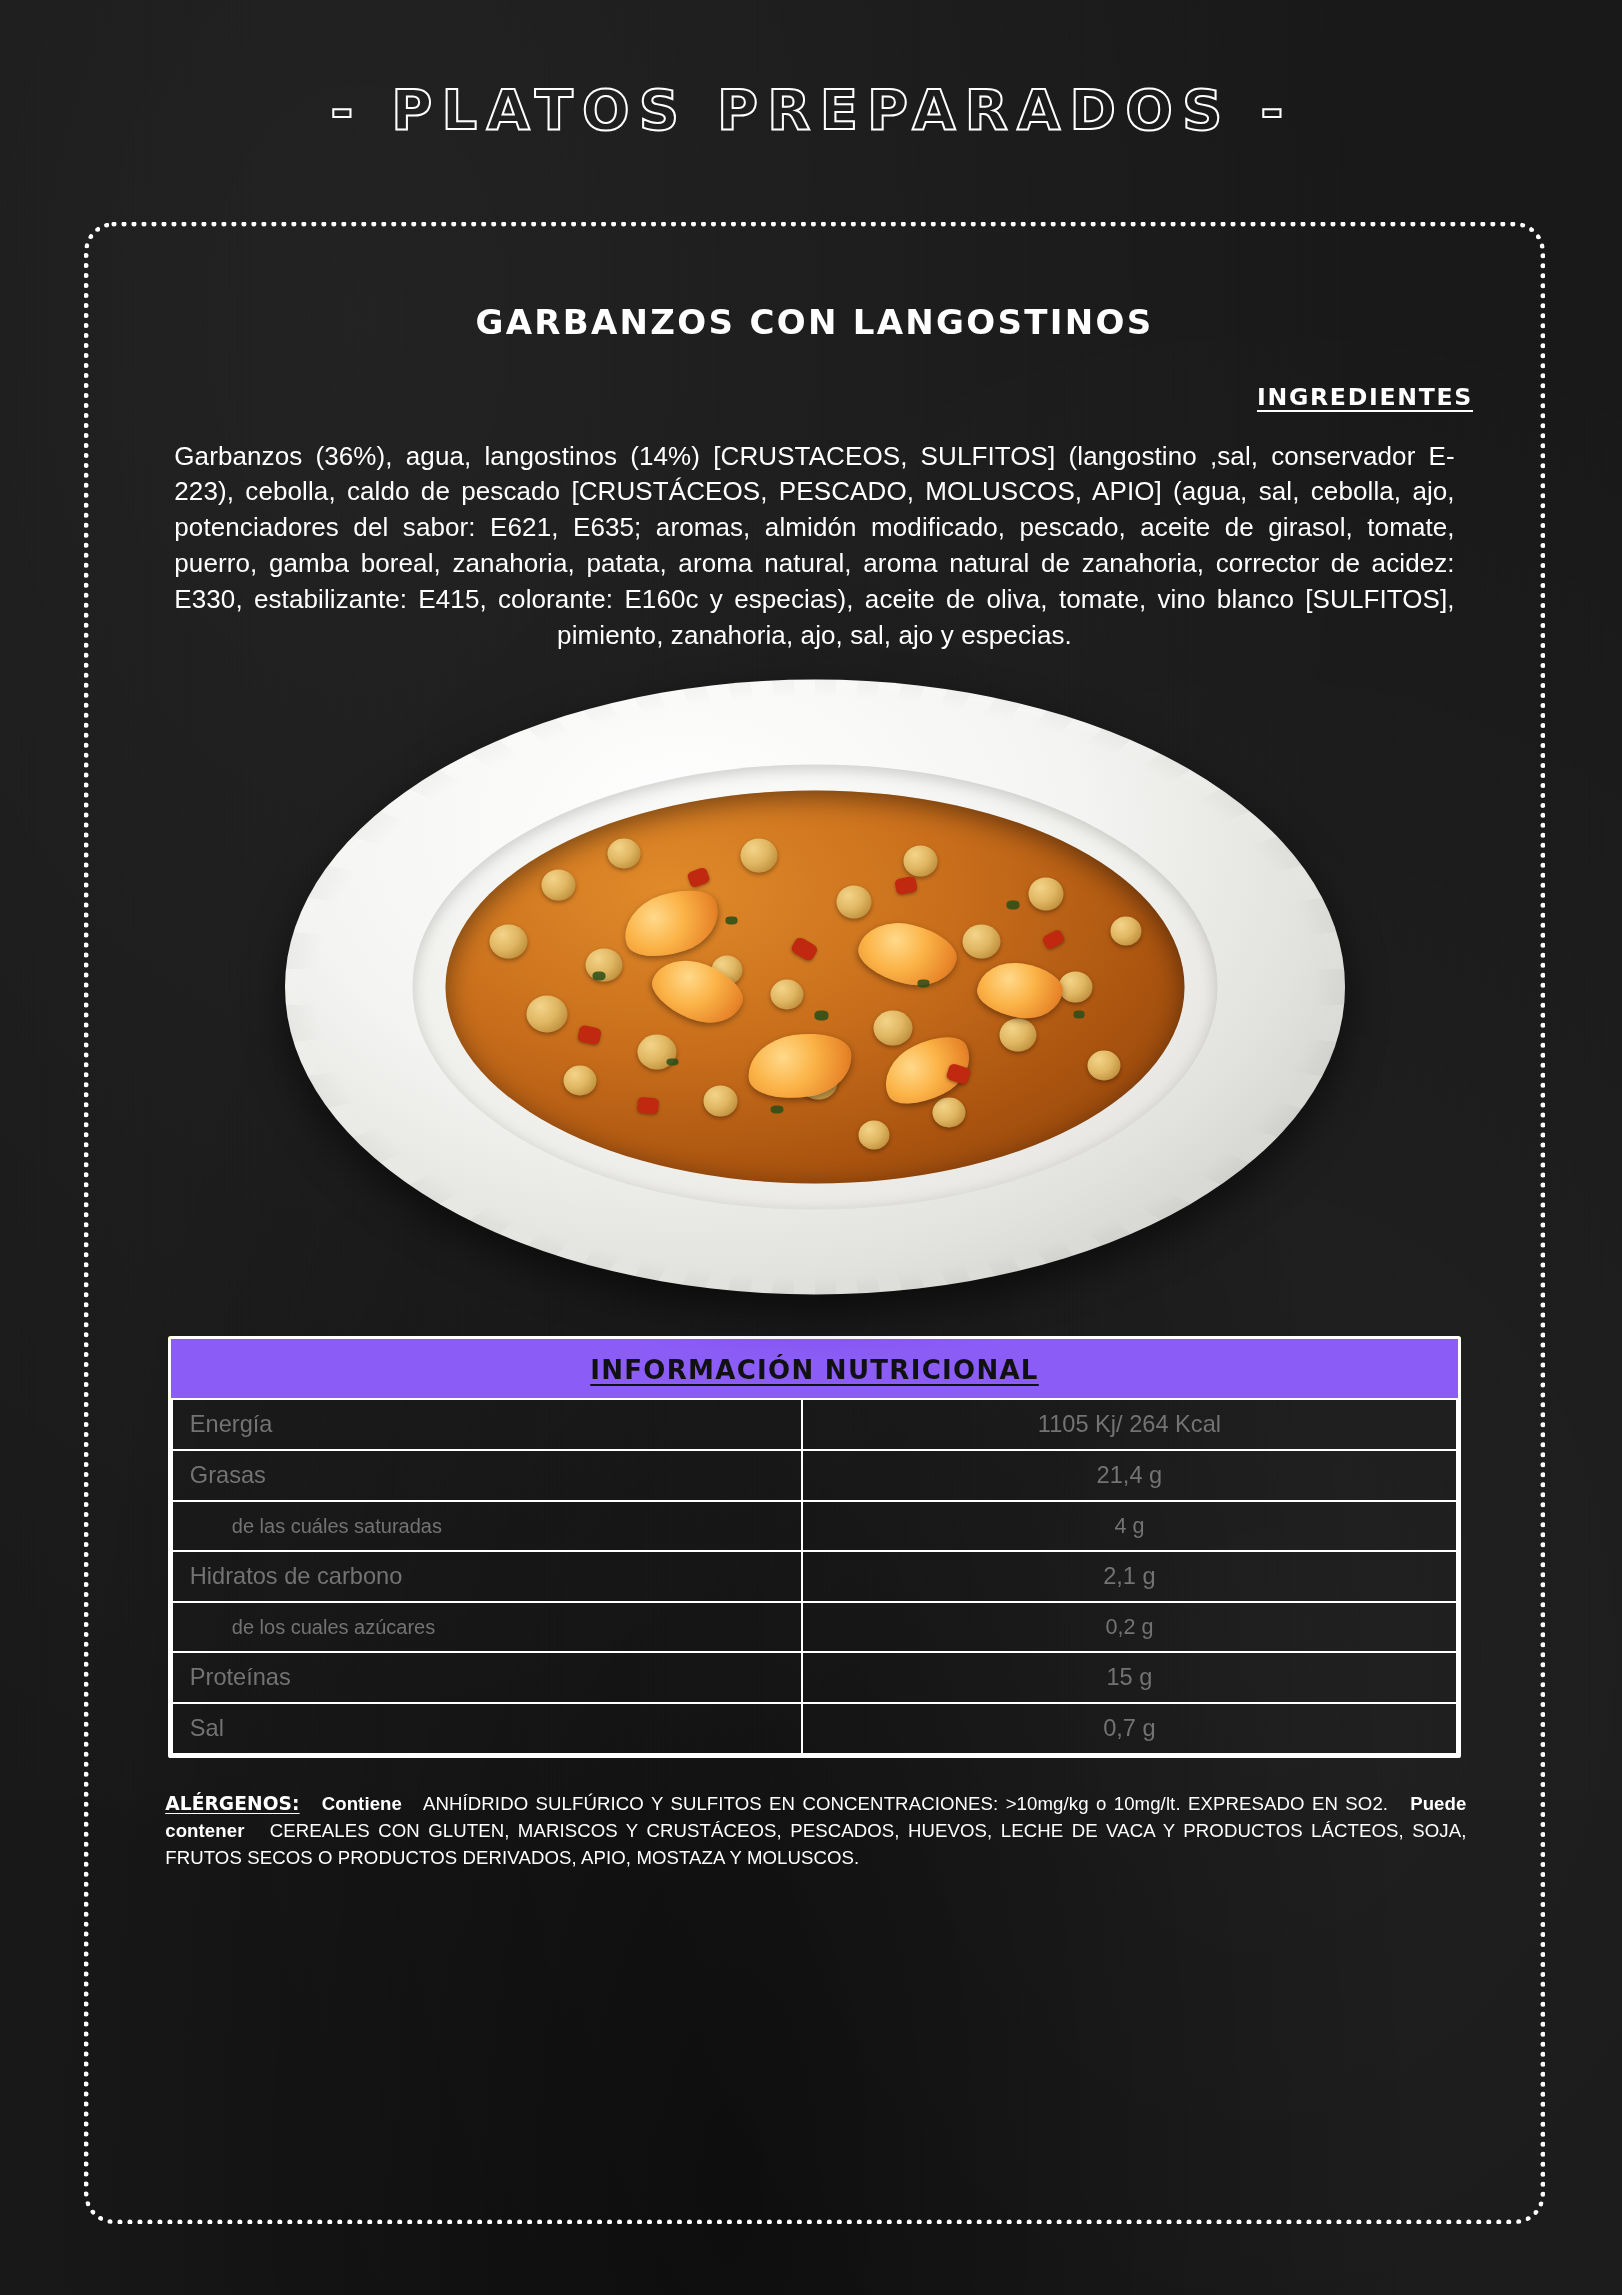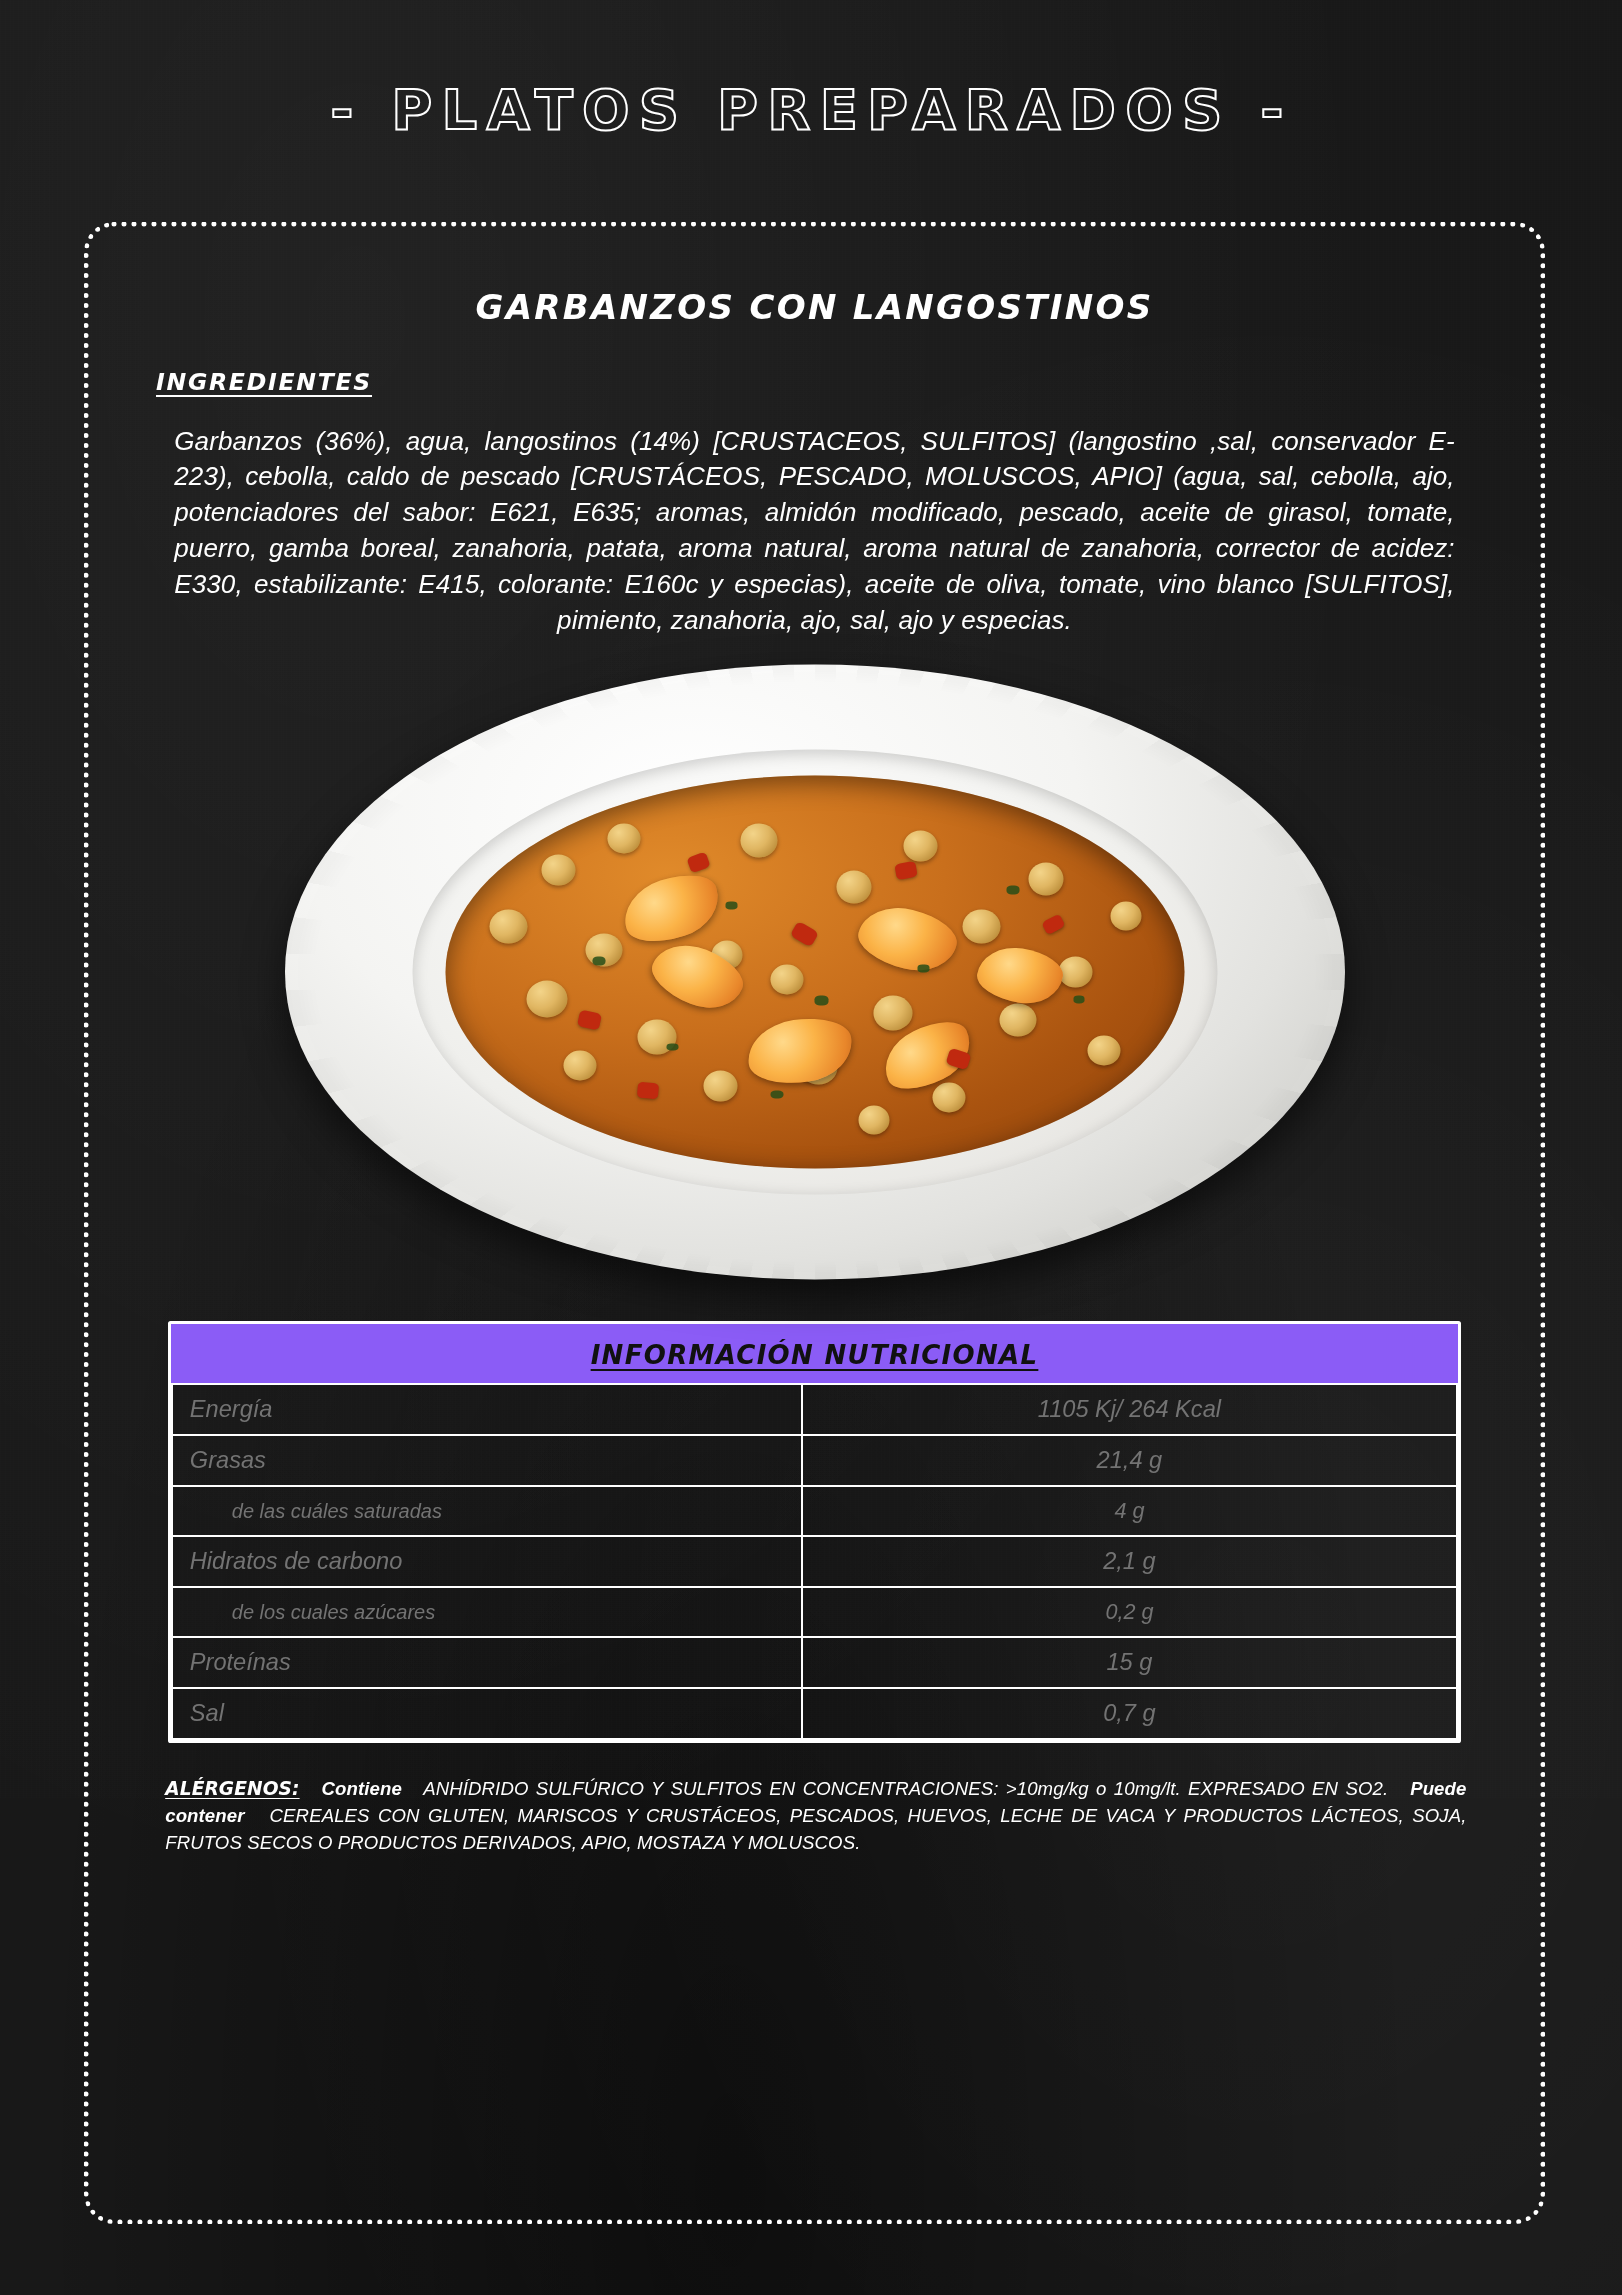--- a/index.html
+++ b/index.html
@@ -63,40 +63,39 @@
     top: 222px;
     width: 1461px;
     height: 2002px;
     border-radius: 30px;
     border: 5.9px dotted #ffffff;
   }
 
   .content {
     position: absolute;
     left: 84px;
-    top: 219px;
+    top: 234px;
     width: 1461px;
     height: 2002px;
     padding: 33px 72px 26px 72px;
-    font-style: italic;
   }
 
   
   .product-title {
     text-align: center;
     font-family: "DejaVu Sans", sans-serif;
     font-weight: 700;
     font-size: 34px;
     letter-spacing: 2.3px;
     margin-top: 35px;
   }
 
   
   .section-label {
-    text-align: left;
+    text-align: right;
     font-family: "DejaVu Sans", sans-serif;
     font-weight: 700;
     font-size: 23.6px;
     letter-spacing: 1.7px;
     margin-top: 41px;
     text-decoration: underline;
     text-underline-offset: 5.2px;
     text-decoration-thickness: 2px;
   }
 

